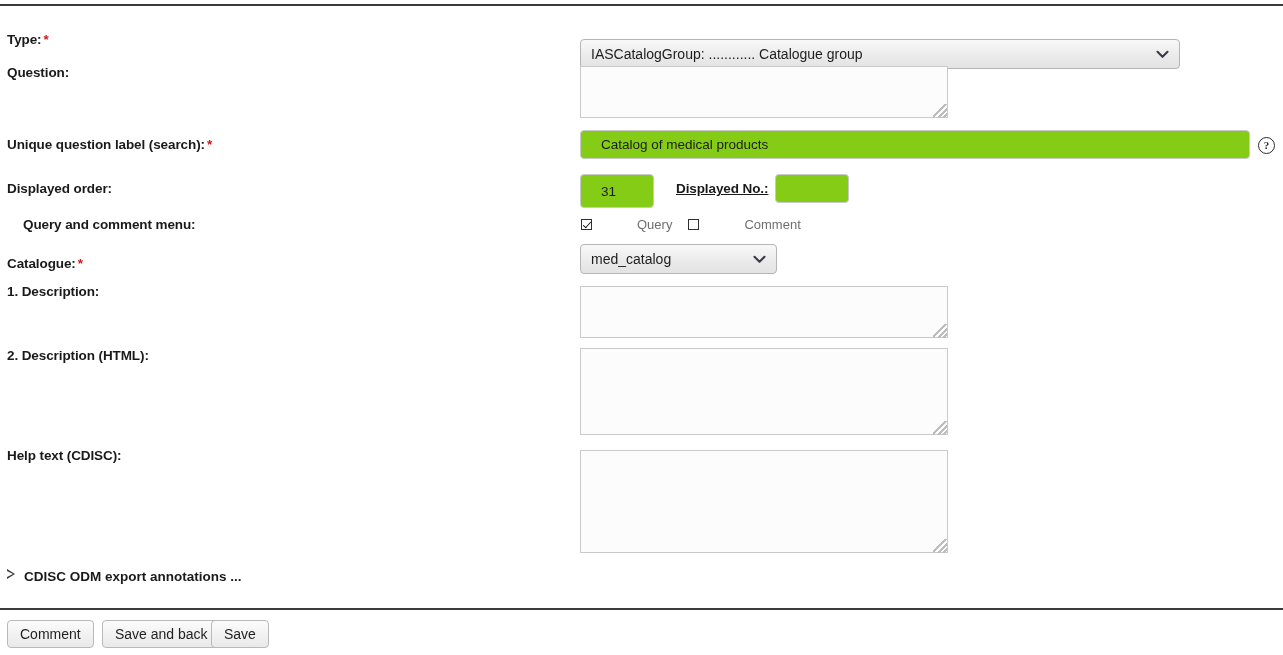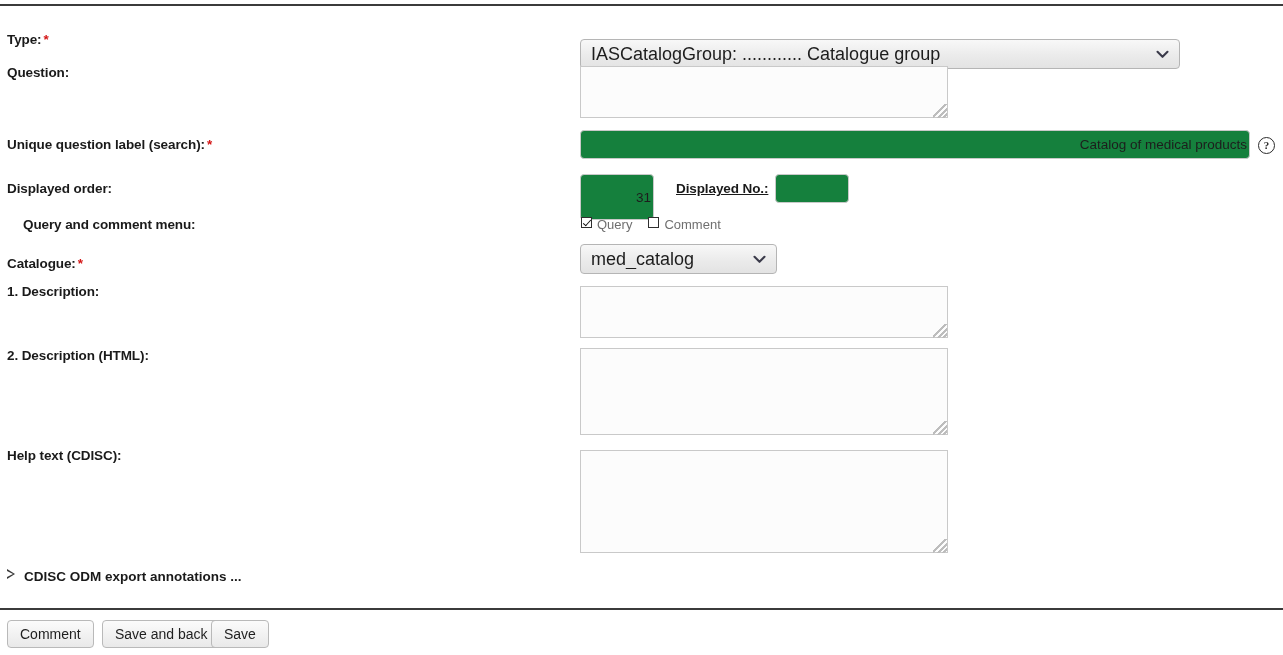--- a/index.html
+++ b/index.html
@@ -45,21 +45,21 @@
   }
   .req {
     color: #d41616;
     font-weight: bold;
     margin-left: 2px;
   }
   
   select.sel {
     position: absolute;
     font-family: "Liberation Sans", sans-serif;
-    font-size: 18px;
+    font-size: 14px;
     color: #1d1d1d;
     background: linear-gradient(to bottom, #f8f8f8 0%, #ebebeb 55%, #e3e3e3 100%);
     border: 1px solid #b5b5b5;
     border-radius: 4px;
     padding: 0 26px 0 10px;
     -webkit-appearance: none;
     -moz-appearance: none;
     appearance: none;
     box-sizing: border-box;
     outline: none;
@@ -72,27 +72,26 @@
     pointer-events: none;
     color: #3a3a4a;
     font-size: 13px;
     line-height: 1;
   }
   input.txt {
     position: absolute;
     font-family: "Liberation Sans", sans-serif;
     font-size: 13.5px;
     color: #1d1d1d;
-    background: #15803d;
+    background: #84cc16;
     border: 1px solid #c9c9c9;
     border-radius: 4px;
-    padding: 0 2px;
+    padding: 0 20px;
     box-sizing: border-box;
     outline: none;
-    text-align: right;
   }
   textarea.ta {
     position: absolute;
     font-family: "Liberation Sans", sans-serif;
     font-size: 13px;
     color: #1d1d1d;
     background: #fcfcfc;
     border: 1px solid #c9c9c9;
     box-sizing: border-box;
     outline: none;
@@ -110,21 +109,23 @@
       linear-gradient(135deg, transparent 0 82%, #bdbdbd 82% 92%, transparent 92% 100%);
   }
   
   .cb-group {
     position: absolute;
     display: flex;
     align-items: center;
   }
   .cb-item {
     display: flex;
+    align-items: center;
     margin-right: 16px;
+    gap: 40px;
   }
   .cbox {
     width: 11px;
     height: 11px;
     border: 1px solid #2f2f2f;
     background: #ffffff;
     display: inline-block;
     position: relative;
     box-sizing: border-box;
     margin-right: 5px;
@@ -247,21 +248,21 @@
   </div>
 
   <div class="row">
     <div class="lbl" style="top: 123px;"><span>Unique question label (search):</span><span class="req">*</span></div>
     <input class="txt" style="left: 580px; top: 116px; width: 670px; height: 29px;" value="Catalog of medical products">
     <div class="help-icon" style="left:1258px; top:123px;">?</div>
   </div>
 
   <div class="row">
     <div class="lbl" style="top: 167px;"><span>Displayed order:</span></div>
-    <input class="txt" style="left: 580px; top: 160px; width: 74px; height: 46px;" value="31">
+    <input class="txt" style="left: 580px; top: 160px; width: 74px; height: 34px;" value="31">
     <div class="lbl" style="left:676px; top:167px;text-decoration:underline;"><span>Displayed No.:</span></div>
     <input class="txt" style="left: 775px; top: 160px; width: 74px; height: 29px;" value="">
   </div>
 
   <div class="row">
     <div class="lbl" style="top: 203px; margin-left: 16px;"><span>Query and comment menu:</span></div>
     <div class="cb-group" style="left:581px; top:203px;">
       <label class="cb-item">
         <span class="cbox checked"></span>
         <span class="cb-label">Query</span>

